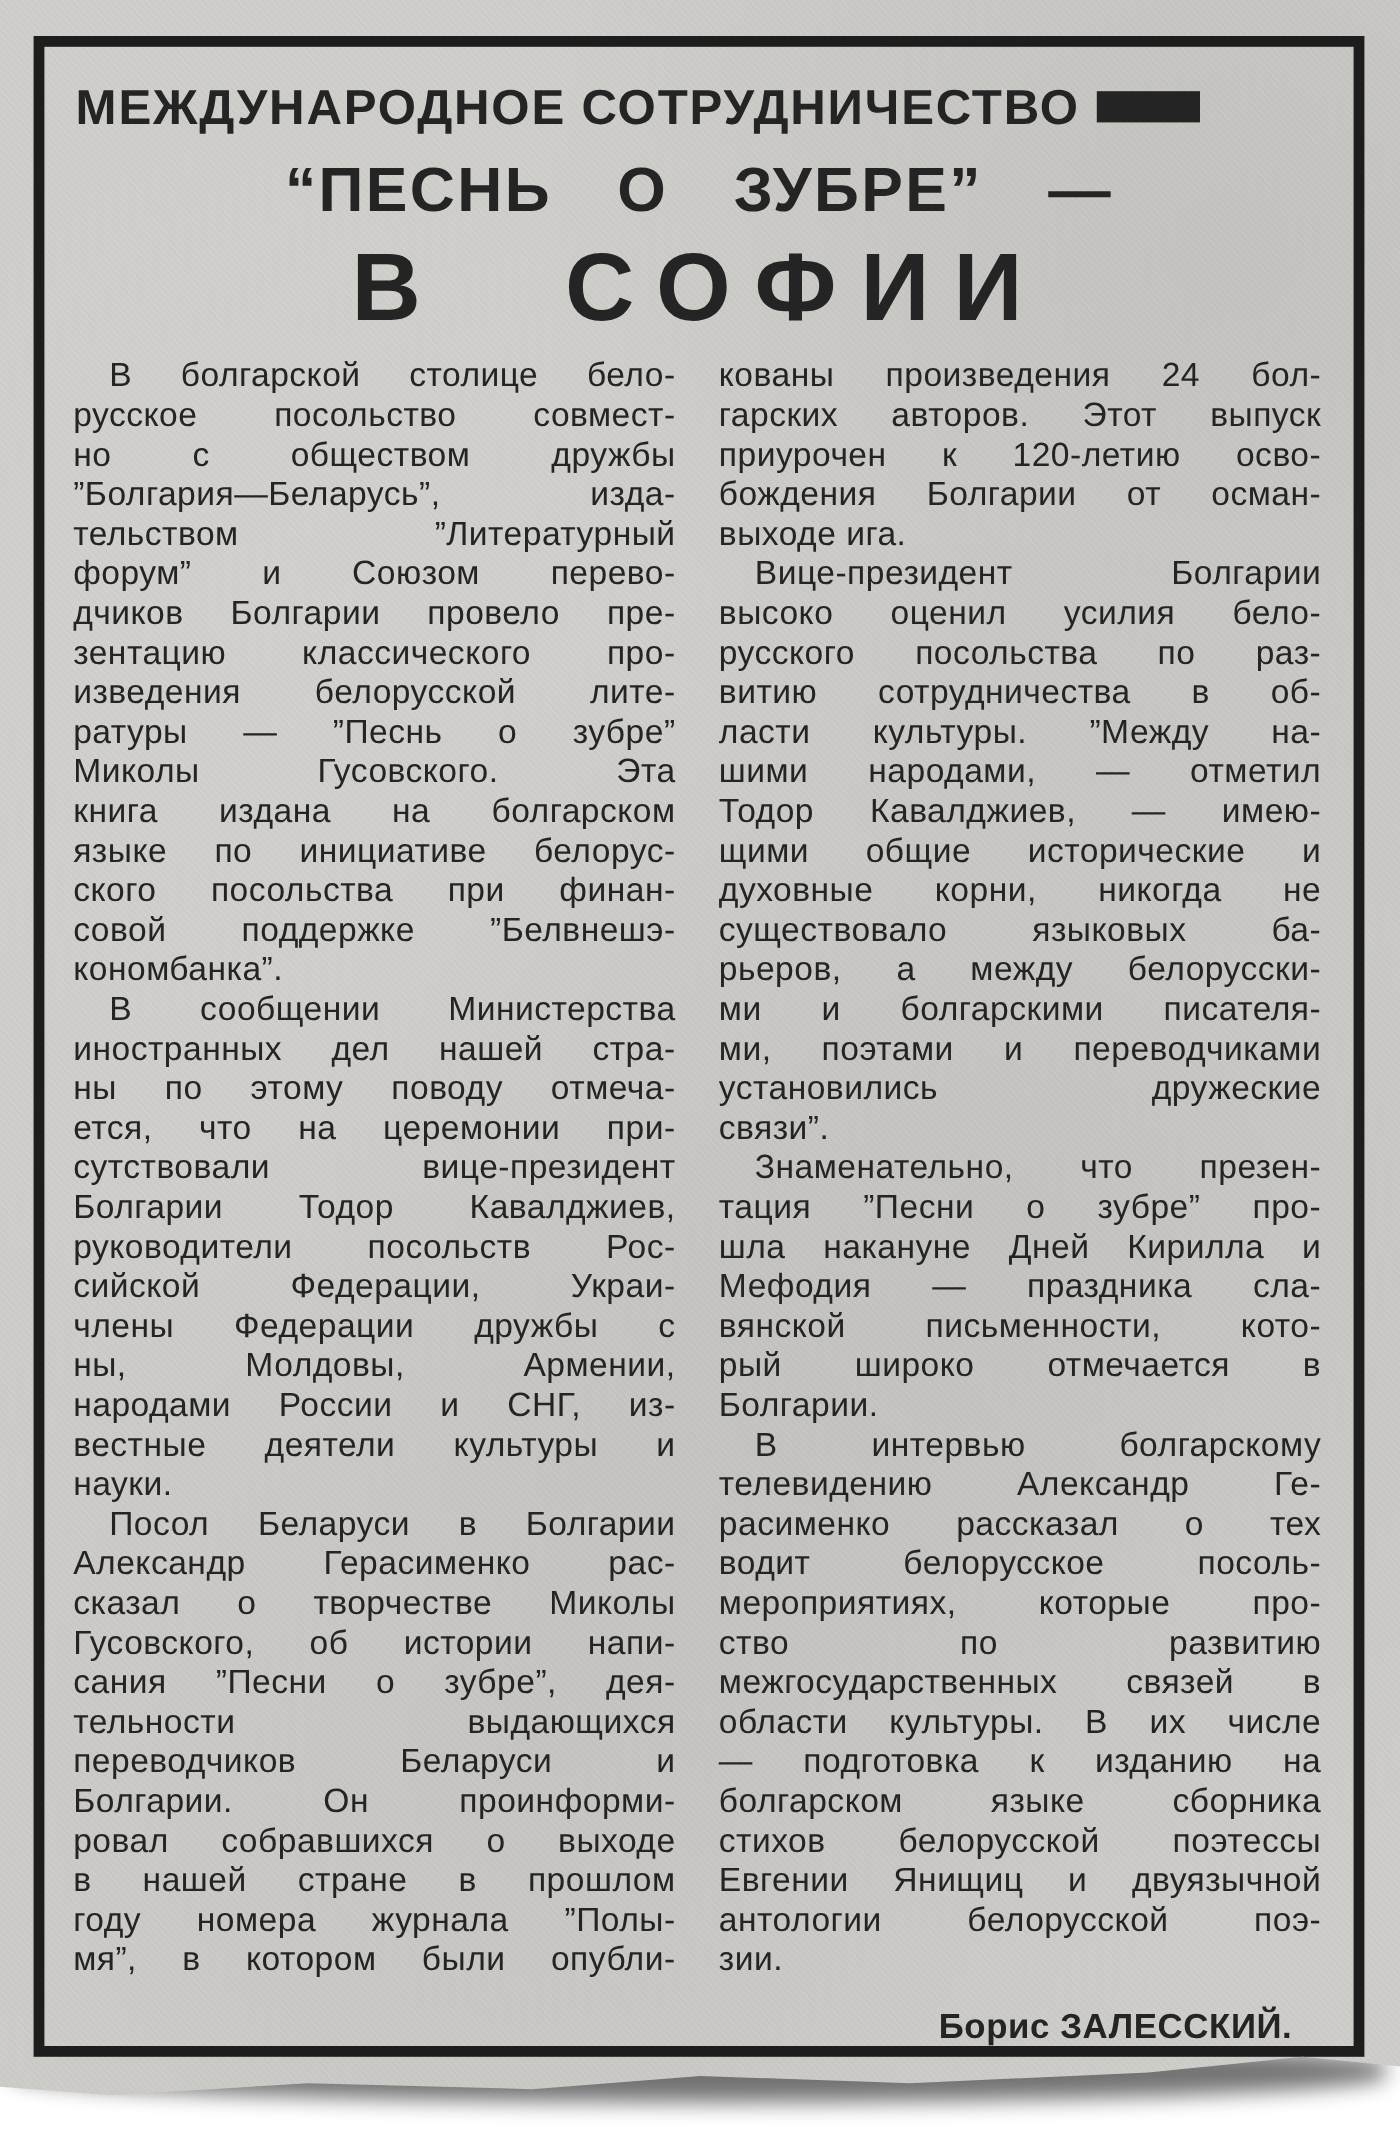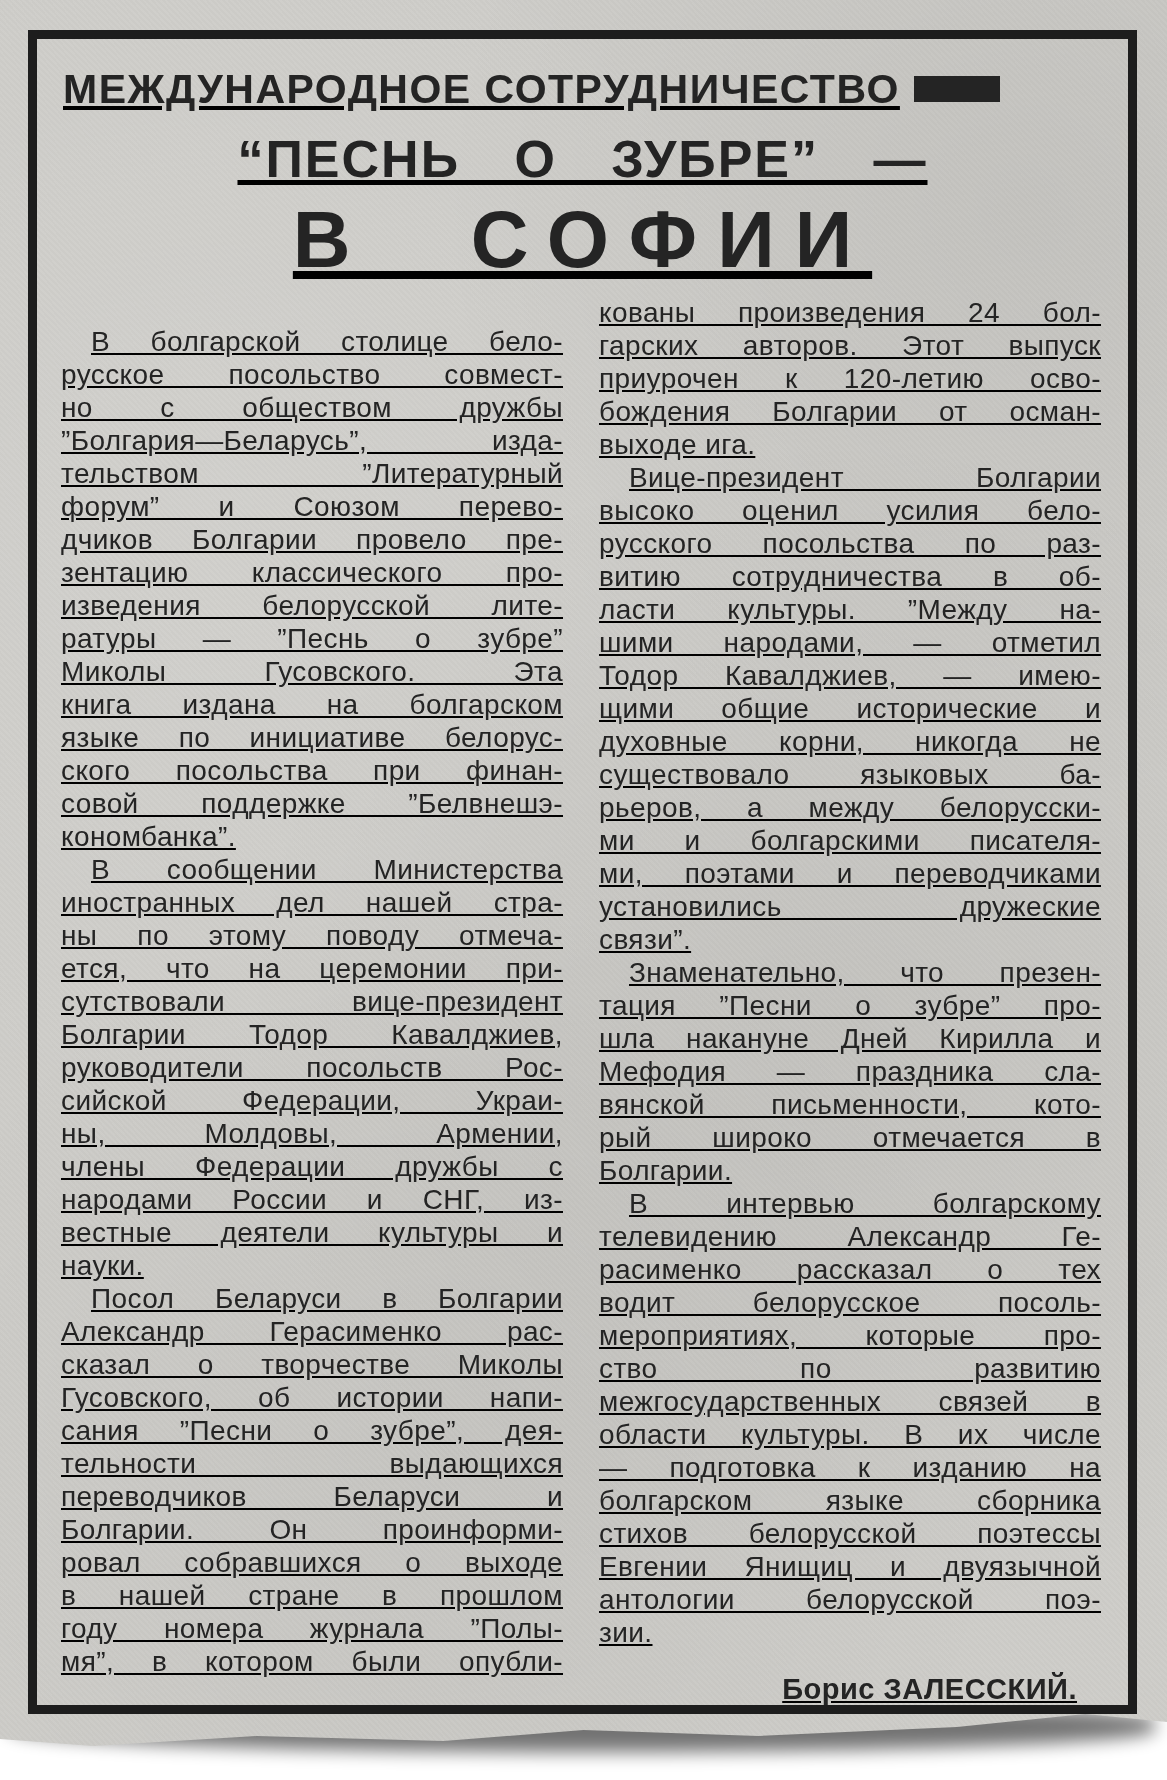--- a/index.html
+++ b/index.html
@@ -26,34 +26,34 @@
       var(--paper, #cecdc9);
     clip-path: polygon(0 0, 100% 0, 100% 1722px, 93% 1714px, 82% 1727px,
                        65% 1736px, 50% 1730px, 38% 1741px, 22% 1736px,
                        8% 1746px, 0 1739px);
   }
   .frame {
     position:absolute; left:28px; top:30px; right:30px; bottom:66px;
     border:9px solid var(--frame, #1d1d1d);
     box-sizing:border-box;
   }
-  .content { position:absolute; inset:0; padding:18px 24px 16px 24px; box-sizing:border-box;text-decoration:underline; }
+  .content { position:absolute; inset:0; padding:18px 24px 16px 24px; box-sizing:border-box; }
 
   .kicker-row { display:flex; align-items:flex-start; margin:10px 0 0 2px; }
   .kicker {
     font-size:41px; font-weight:bold; letter-spacing:1.5px; line-height:1.1;
     color:var(--ink, #242424); white-space:nowrap;
   }
   .kicker-bar { width:86px; height:26px; background:var(--ink, #242424); margin:9px 0 0 14px; flex:none; }
 
   .headline { text-align:center; font-weight:bold; color:var(--ink, #242424); margin-top:6px; }
   .headline-l1 { font-size:52px; line-height:82px; letter-spacing:2px; word-spacing:38px; }
   .headline-l2 { font-size:80px; line-height:80px; letter-spacing:20px; word-spacing:58px; }
 
-  .body-cols { display:flex; gap:36px; margin-top:16px; color:var(--ink, #242424);align-items:center; }
+  .body-cols { display:flex; gap:36px; margin-top:16px; color:var(--ink, #242424); }
   .col { width:502px; flex:none; }
   .line {
     font-size:28px; line-height:33px; letter-spacing:.4px;
     text-align:justify; text-align-last:justify;
   }
   .line.para-end { text-align-last:left; }
   .line.indent { text-indent:30px; }
   .byline {
     font-size:29px; font-weight:bold; letter-spacing:.5px;
     text-align:right; padding-right:24px; margin-top:24px;
@@ -99,22 +99,22 @@
                 <div class="line">совой поддержке ”Белвнешэ-</div>
                 <div class="line para-end">кономбанка”.</div>
                 <div class="line indent">В сообщении Министерства</div>
                 <div class="line">иностранных дел нашей стра-</div>
                 <div class="line">ны по этому поводу отмеча-</div>
                 <div class="line">ется, что на церемонии при-</div>
                 <div class="line">сутствовали вице-президент</div>
                 <div class="line">Болгарии Тодор Кавалджиев,</div>
                 <div class="line">руководители посольств Рос-</div>
                 <div class="line">сийской Федерации, Украи-</div>
+                <div class="line">члены Федерации дружбы с</div>
                 <div class="line">ны, Молдовы, Армении,</div>
-                <div class="line">члены Федерации дружбы с</div>
                 <div class="line">народами России и СНГ, из-</div>
                 <div class="line">вестные деятели культуры и</div>
                 <div class="line para-end">науки.</div>
                 <div class="line indent">Посол Беларуси в Болгарии</div>
                 <div class="line">Александр Герасименко рас-</div>
                 <div class="line">сказал о творчестве Миколы</div>
                 <div class="line">Гусовского, об истории напи-</div>
                 <div class="line">сания ”Песни о зубре”, дея-</div>
                 <div class="line">тельности выдающихся</div>
                 <div class="line">переводчиков Беларуси и</div>

